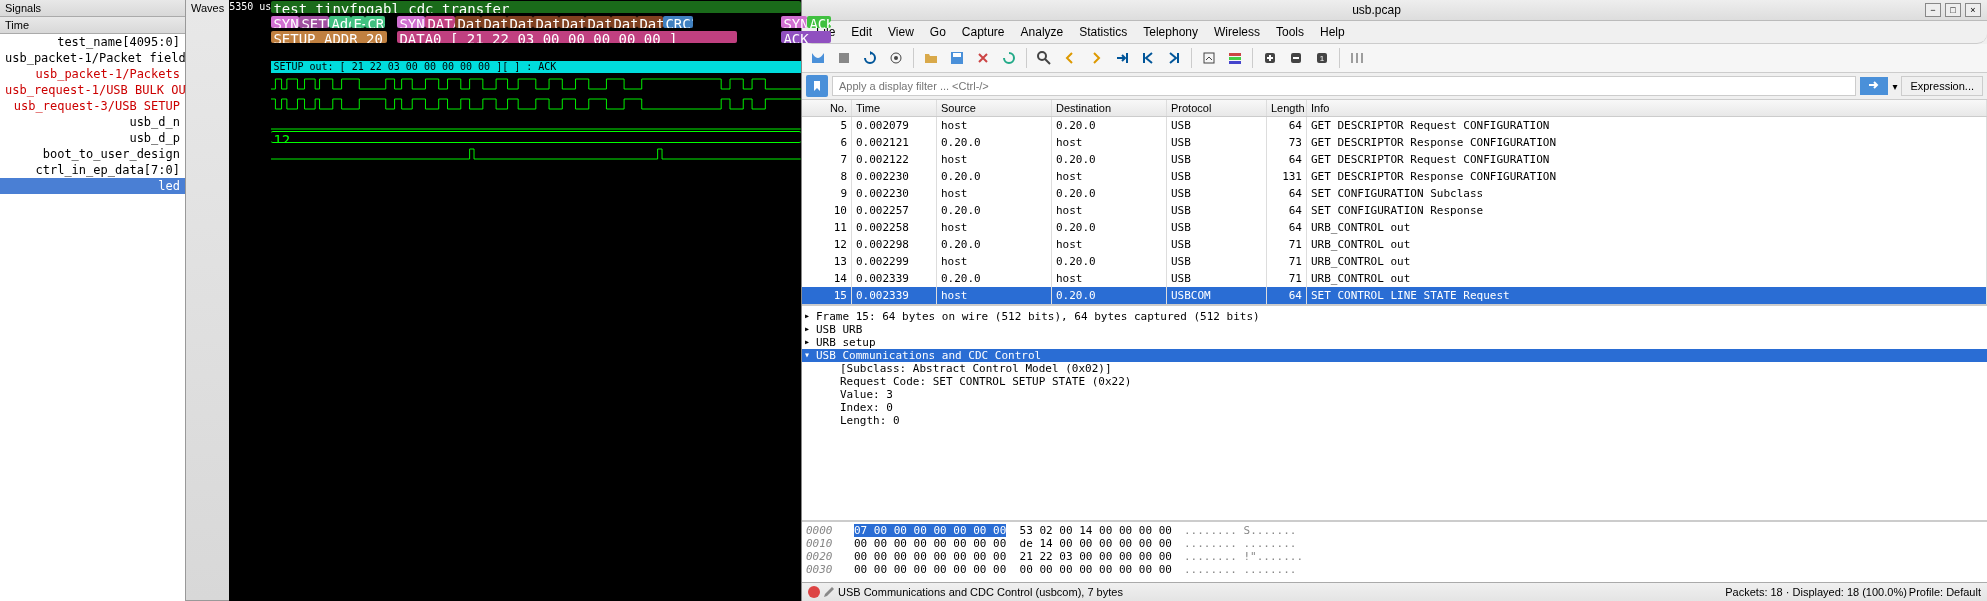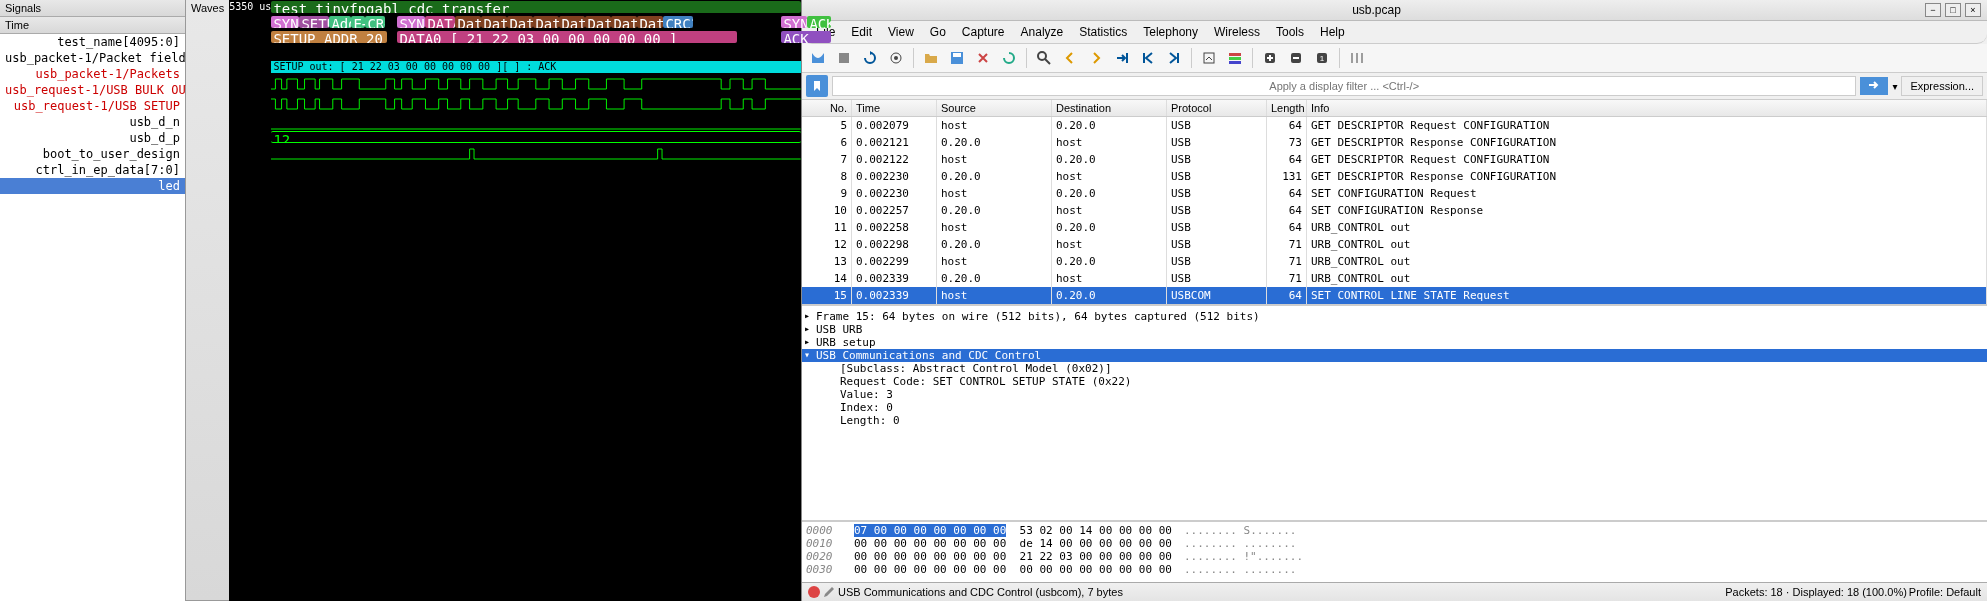--- a/index.html
+++ b/index.html
@@ -28,21 +28,21 @@
 .ws-title { flex: 1; text-align: center; font-size: 12px; }
 .ws-winbtns { display: flex; gap: 4px; }
 .ws-winbtn { width: 16px; height: 14px; border: 1px solid #888; background: #eee; font-size: 9px; text-align: center; line-height: 12px; cursor: pointer; }
 .ws-menubar { background: #f0f0f0; display: flex; padding: 2px 6px; border-bottom: 1px solid #ccc; font-size: 12px; border-radius: 10px; }
 .ws-menu { padding: 2px 8px; cursor: pointer; }
 .ws-toolbar { background: #f6f6f6; display: flex; align-items: center; padding: 2px 4px; border-bottom: 1px solid #ccc; gap: 2px; }
 .ws-tool { width: 24px; height: 24px; display: flex; align-items: center; justify-content: center; border: 1px solid transparent; cursor: pointer; }
 .ws-sep { width: 1px; height: 20px; background: #ccc; margin: 0 3px; }
 .ws-filter-bar { display: flex; align-items: center; padding: 2px 4px; border-bottom: 1px solid #ccc; gap: 4px; }
 .ws-filter-icon { width: 22px; height: 22px; background: #4a90d9; border-radius: 2px; display: flex; align-items: center; justify-content: center; }
-.ws-filter-input { flex: 1; border: 1px solid #ccc; padding: 3px 6px; font-size: 11px; color: #888; text-align: center; }
+.ws-filter-input { flex: 1; border: 1px solid #ccc; padding: 3px 6px; font-size: 11px; color: #888; }
 .ws-expr-btn { padding: 3px 8px; border: 1px solid #ccc; background: #f0f0f0; font-size: 11px; cursor: pointer; }
 .ws-packet-list { border-bottom: 2px solid #ccc; background: #fff; }
 .ws-plist-header { display: flex; background: linear-gradient(#f8f8f8,#e8e8e8); border-bottom: 1px solid #ccc; font-size: 11px; }
 .ws-col { padding: 2px 4px; border-right: 1px solid #ddd; overflow: hidden; white-space: nowrap; }
 .ws-col-no { width: 50px; text-align: right; }
 .ws-col-time { width: 85px; }
 .ws-col-src { width: 115px; }
 .ws-col-dst { width: 115px; }
 .ws-col-proto { width: 100px; }
 .ws-col-len { width: 40px; text-align: right; }
@@ -72,21 +72,21 @@
 
 <div class="waveform-viewer">
   <div class="signals-panel">
     <div class="panel-header">Signals</div>
     <div class="signal-time-header">Time</div>
     <div class="signal-list" id="signal-list">
         <div class="signal-item ">test_name[4095:0]</div>
         <div class="signal-item ">usb_packet-1/Packet fields</div>
         <div class="signal-item red">usb_packet-1/Packets</div>
         <div class="signal-item red">usb_request-1/USB BULK OUT</div>
-        <div class="signal-item red">usb_request-1/USB SETUP</div>
+        <div class="signal-item red">usb_request-3/USB SETUP</div>
         <div class="signal-item ">usb_d_n</div>
         <div class="signal-item ">usb_d_p</div>
         <div class="signal-item ">boot_to_user_design</div>
         <div class="signal-item ">ctrl_in_ep_data[7:0]</div>
         <div class="signal-item selected">led</div>
       </div>
   </div>
   <div class="waves-panel">
     <div class="wave-header-bar">Waves</div>
     <div class="time-axis">5350 us</div>
@@ -369,21 +369,21 @@
           <div class="ws-col ws-col-len">131</div>
           <div class="ws-col ws-col-info">GET DESCRIPTOR Response CONFIGURATION</div>
         </div>
         <div class="ws-plist-row">
           <div class="ws-col ws-col-no">9</div>
           <div class="ws-col ws-col-time">0.002230</div>
           <div class="ws-col ws-col-src">host</div>
           <div class="ws-col ws-col-dst">0.20.0</div>
           <div class="ws-col ws-col-proto">USB</div>
           <div class="ws-col ws-col-len">64</div>
-          <div class="ws-col ws-col-info">SET CONFIGURATION Request</div>
+          <div class="ws-col ws-col-info">SET CONFIGURATION Subclass</div>
         </div>
         <div class="ws-plist-row">
           <div class="ws-col ws-col-no">10</div>
           <div class="ws-col ws-col-time">0.002257</div>
           <div class="ws-col ws-col-src">0.20.0</div>
           <div class="ws-col ws-col-dst">host</div>
           <div class="ws-col ws-col-proto">USB</div>
           <div class="ws-col ws-col-len">64</div>
           <div class="ws-col ws-col-info">SET CONFIGURATION Response</div>
         </div>

